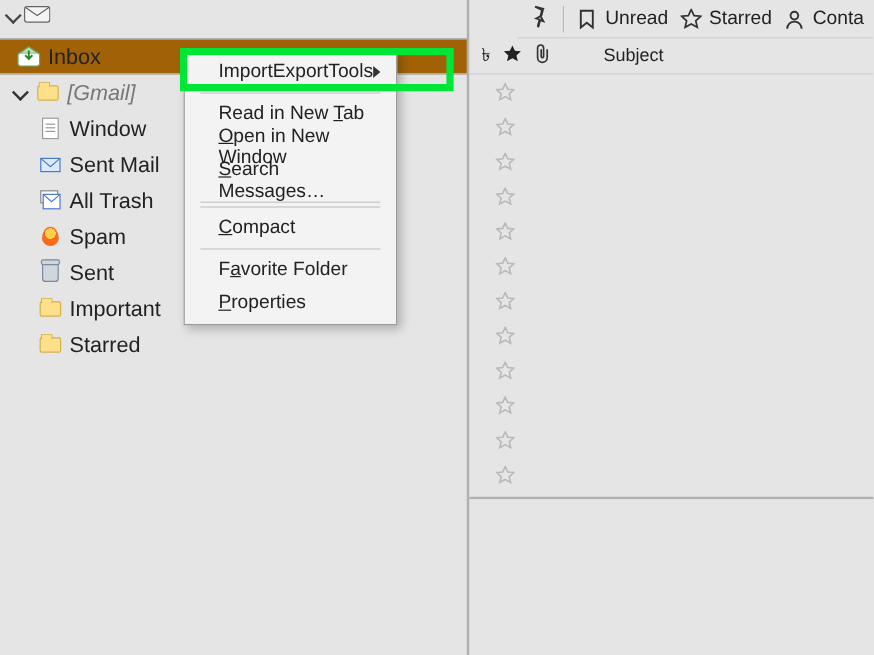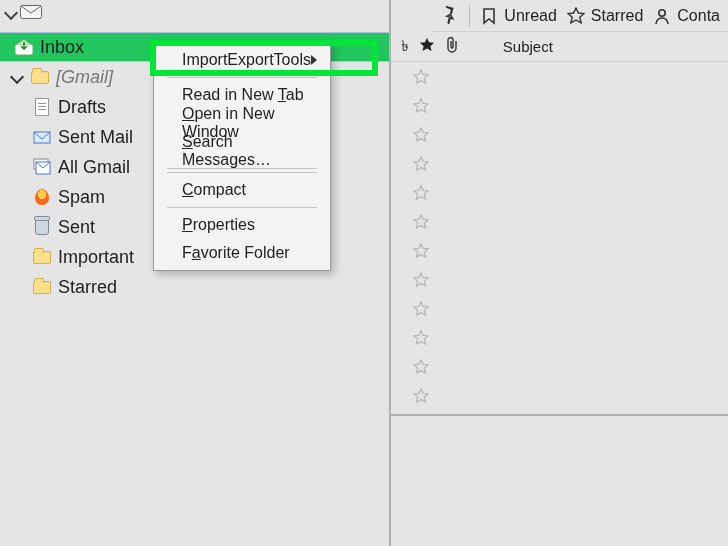--- a/index.html
+++ b/index.html
@@ -53,21 +53,21 @@
     padding-top: 4px;
   }
   .tree-row {
     display: flex;
     align-items: center;
     height: 30px;
     padding-left: 12px;
     gap: 6px;
   }
   .tree-row.selected {
-    background: #22c55e;
+    background: #a16207;
     border-top: 1px solid #a9c2e6;
     border-bottom: 1px solid #a9c2e6;
   }
   .tree-row .chev {
     width: 10px; height: 10px;
     border-left: 2px solid #333;
     border-bottom: 2px solid #333;
     transform: rotate(-45deg);
     margin-right: 2px;
     margin-left: -2px;
@@ -211,40 +211,40 @@
         <span class="icon-slot">
             <span class="ic-folder"></span>
           </span>
         <span>[Gmail]</span>
       </div>
 
       <div class="tree-row level2">
         <span class="icon-slot">
             <span class="ic-doc"></span>
           </span>
-        <span>Drafts</span>
+        <span>Window</span>
       </div>
       <div class="tree-row level2">
         <span class="icon-slot">
           <svg width="18" height="16" viewBox="0 0 18 16">
               <rect x="1" y="3" width="16" height="11" fill="#dceaff" stroke="#4a7ac8"></rect>
               <path d="M1 3 L9 10 L17 3" fill="none" stroke="#4a7ac8"></path>
             </svg>
         </span>
         <span>Sent Mail</span>
       </div>
       <div class="tree-row level2">
         <span class="icon-slot">
           <svg width="20" height="18" viewBox="0 0 20 18">
             <rect x="2" y="1" width="14" height="10" fill="#fff" stroke="#888"></rect>
             <rect x="4" y="4" width="14" height="12" fill="#fff" stroke="#4a7ac8"></rect>
             <path d="M4 4 L11 10 L18 4" fill="none" stroke="#4a7ac8"></path>
           </svg>
         </span>
-        <span>All Gmail</span>
+        <span>All Trash</span>
       </div>
       <div class="tree-row level2">
         <span class="icon-slot">
             <span class="ic-spam"></span>
           </span>
         <span>Spam</span>
       </div>
       <div class="tree-row level2">
         <span class="icon-slot">
             <span class="ic-trash"></span>
@@ -280,24 +280,24 @@
       <div class="menu-item">
         <span><span></span><u>S</u><span>earch Messages…</span></span>
       </div>
       <div class="menu-sep"></div>
       <div class="menu-sep"></div>
       <div class="menu-item">
         <span><span></span><u>C</u><span>ompact</span></span>
       </div>
       <div class="menu-sep"></div>
       <div class="menu-item">
+        <span><span>F</span><u>a</u><span>vorite Folder</span></span>
+      </div>
+      <div class="menu-item">
         <span><span></span><u>P</u><span>roperties</span></span>
-      </div>
-      <div class="menu-item">
-        <span><span>F</span><u>a</u><span>vorite Folder</span></span>
       </div>
     </div>
 
     <div class="highlight-box"></div>
   </div>
 
   <div class="main">
     <div class="main-toolbar">
       <span>
         <svg width="20" height="20" viewBox="0 0 20 20">

